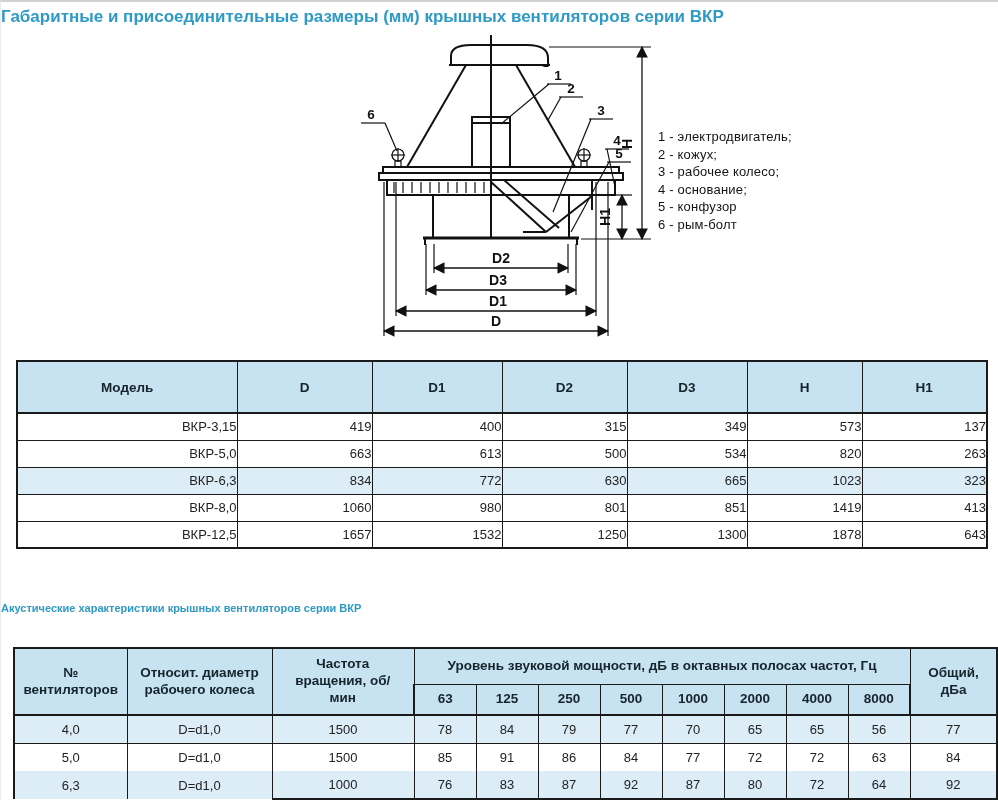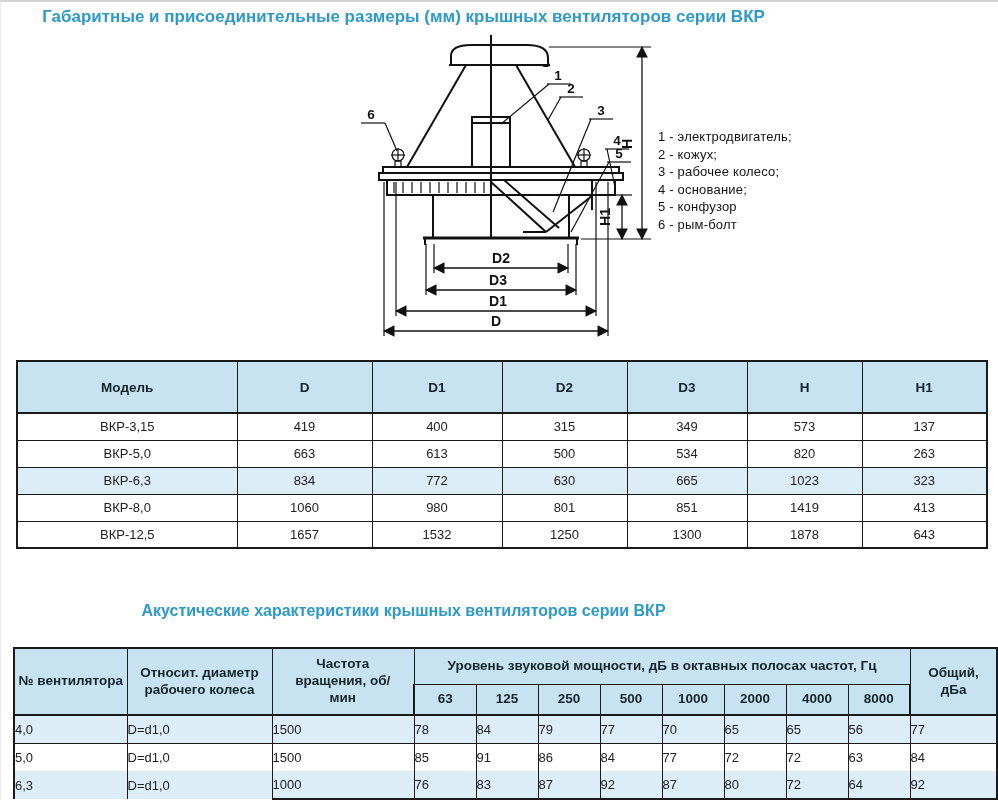--- a/index.html
+++ b/index.html
@@ -1,40 +1,40 @@
 <!DOCTYPE html>
 <html><head>
 <meta charset="utf-8">
 <style>
   *{margin:0;padding:0;box-sizing:border-box}
   html,body{width:998px;height:800px;overflow:hidden;background:#fff}
   body{font-family:"Liberation Sans",sans-serif;position:relative;border-top:2px solid #d2d2d2;border-left:1px solid #ececec}
-  .title{position:absolute;left:0;width:805px;text-align:center;color:#2e9ac6;font-weight:bold}
+  .title{position:absolute;left:0;width:805px;color:#2e9ac6;font-weight:bold}
   #title1{top:5px;font-size:17px}
-  #title2{top:600px;font-size:16px}
+  #title2{top:600px;font-size:11px}
   #diagram{position:absolute;left:0;top:30px;width:998px;height:326px}
   #diagram svg{position:absolute;left:0;top:0}
   #legend{position:absolute;left:657px;top:96px;font-size:13px;color:#141414;line-height:17.5px;letter-spacing:.2px}
   table{border-collapse:collapse;position:absolute;table-layout:fixed;background:#fff}
   
   #t1{left:15px;top:358px;width:970px;border:2px solid #1a1a1a}
   #t1 th{height:52px;background:#c7e3f2;font-size:13.5px;color:#16242c;border:1px solid #1a1a1a;border-bottom:2px solid #1a1a1a;font-weight:bold}
-  #t1 td{height:27px;font-size:13px;text-align:center;border:1px solid #1a1a1a;color:#222;vertical-align:middle}
+  #t1 td{height:27px;font-size:13px;text-align:right;border:1px solid #1a1a1a;color:#222;vertical-align:middle}
   #t1 tr.alt{background:#dcedf8}
   
   #t2{left:12px;top:645px;width:983px}
   #t2 th{background:#c7e3f2;font-size:13.5px;color:#16242c;border:1px solid #1a1a1a;font-weight:bold;line-height:1.25;vertical-align:middle}
   #t2 thead tr:first-child th{border-top:2px solid #1a1a1a;border-bottom:2px solid #1a1a1a}
   #t2 thead tr.sub th{height:31px;border-bottom:2px solid #1a1a1a}
   #t2 thead tr:first-child th.group{height:36px;border-bottom:1px solid #1a1a1a}
   #t2 tr > *:first-child{border-left:2px solid #1a1a1a}
   #t2 tr > *:last-child{border-right:2px solid #1a1a1a}
   #t2 th.pad{padding:4px 16px}
   #t2 th.pad2{padding:0 16px}
-  #t2 tbody td{height:28px;font-size:13px;text-align:left;border:1px solid #1a1a1a;color:#222;vertical-align:middle}
+  #t2 tbody td{height:28px;font-size:13px;text-align:center;border:1px solid #1a1a1a;color:#222;vertical-align:middle}
   #t2 tbody tr:nth-child(odd){background:#dcedf8}
   #t2 tbody tr:nth-child(2) td{border-bottom-width:0}
   #t2 tbody tr:nth-child(3) td{border-top-width:0;border-bottom:3px solid #1a1a1a}
   #t2 tbody tr:nth-child(3) td:nth-child(-n+2){border-bottom:0}
   
   .st{stroke:#111;stroke-width:2;fill:none}
   .st3{stroke:#111;stroke-width:3;fill:none}
   .thin{stroke:#111;stroke-width:1.2;fill:none}
   .dim{stroke:#111;stroke-width:1.3;fill:none}
   .lbl{font:bold 14px "Liberation Sans",sans-serif;fill:#111}
@@ -262,21 +262,21 @@
       <col style="width:62px">
       <col style="width:62px">
       <col style="width:62px">
       <col style="width:62px">
       <col style="width:62px">
       <col style="width:62px">
     <col style="width:87px">
   </colgroup>
   <thead>
     <tr>
-      <th rowspan="2">№ вентилятора</th>
+      <th rowspan="2">№ вентиляторов</th>
       <th rowspan="2">Относит. диаметр рабочего колеса</th>
       <th rowspan="2" class="pad">Частота вращения, об/мин</th>
       <th colspan="8" class="group">Уровень звуковой мощности, дБ в октавных полосах частот, Гц</th>
       <th rowspan="2" class="pad2">Общий, дБа</th>
     </tr>
     <tr class="sub">
       <th>63</th>
       <th>125</th>
       <th>250</th>
       <th>500</th>

